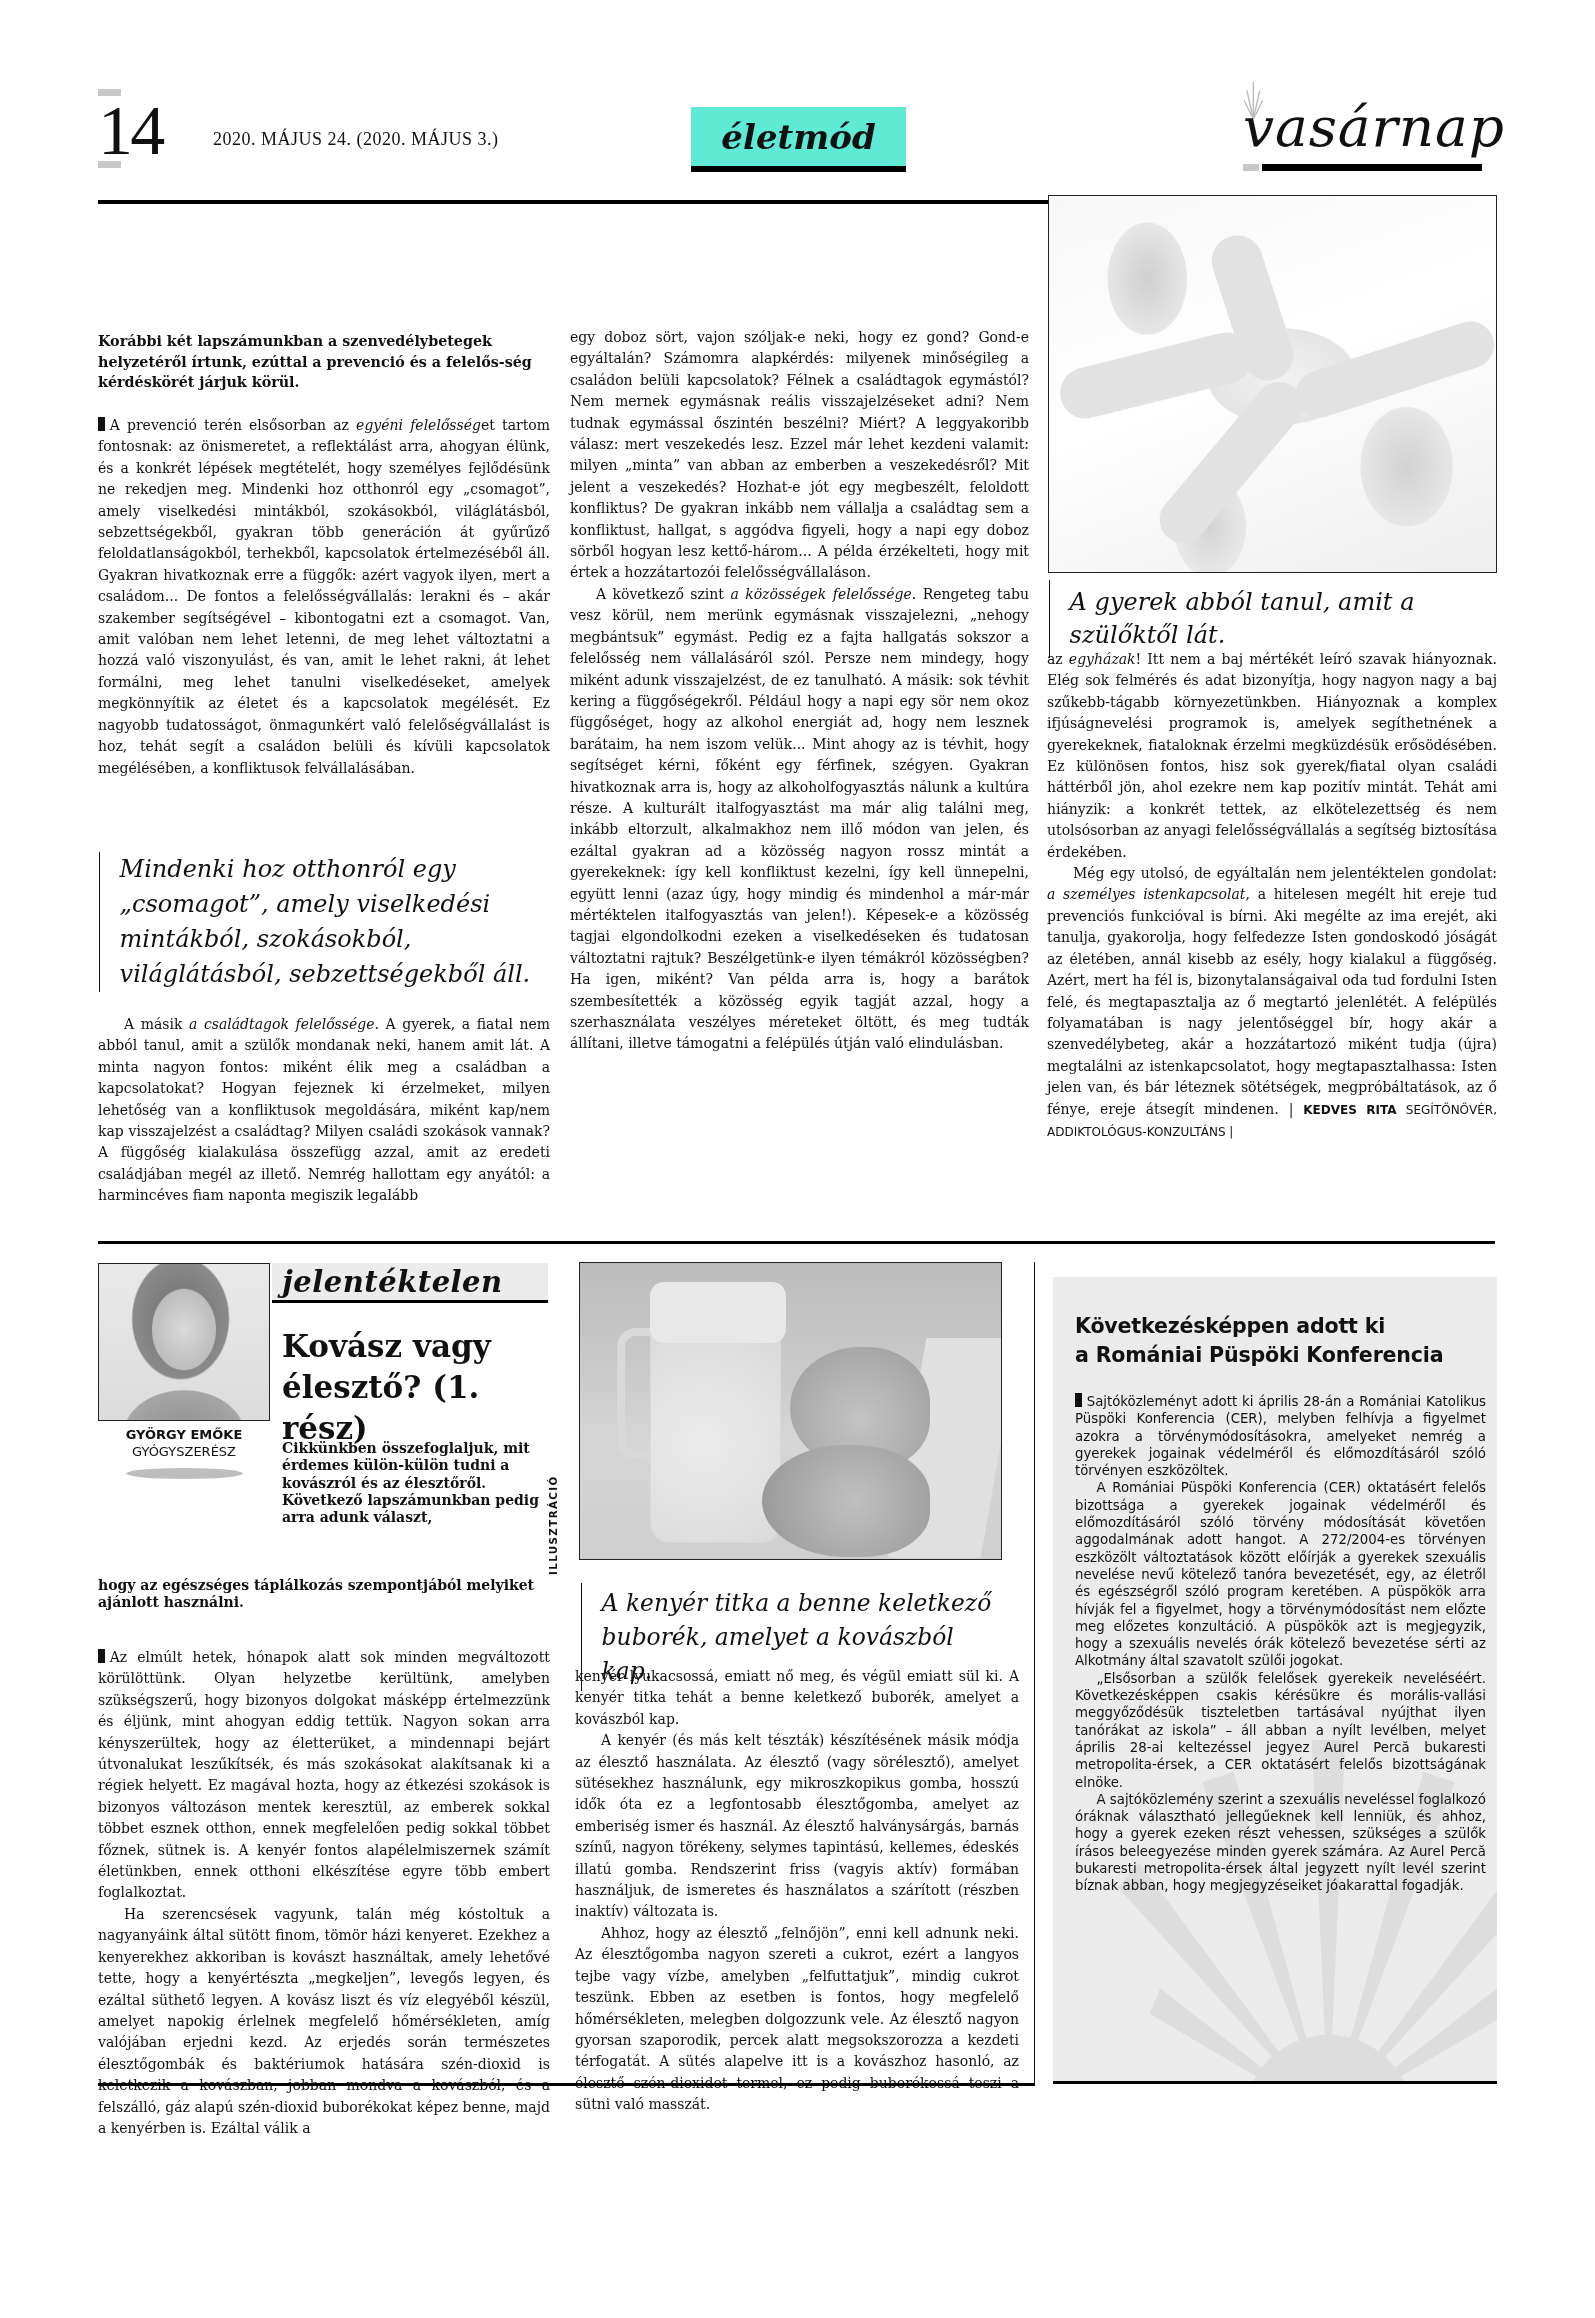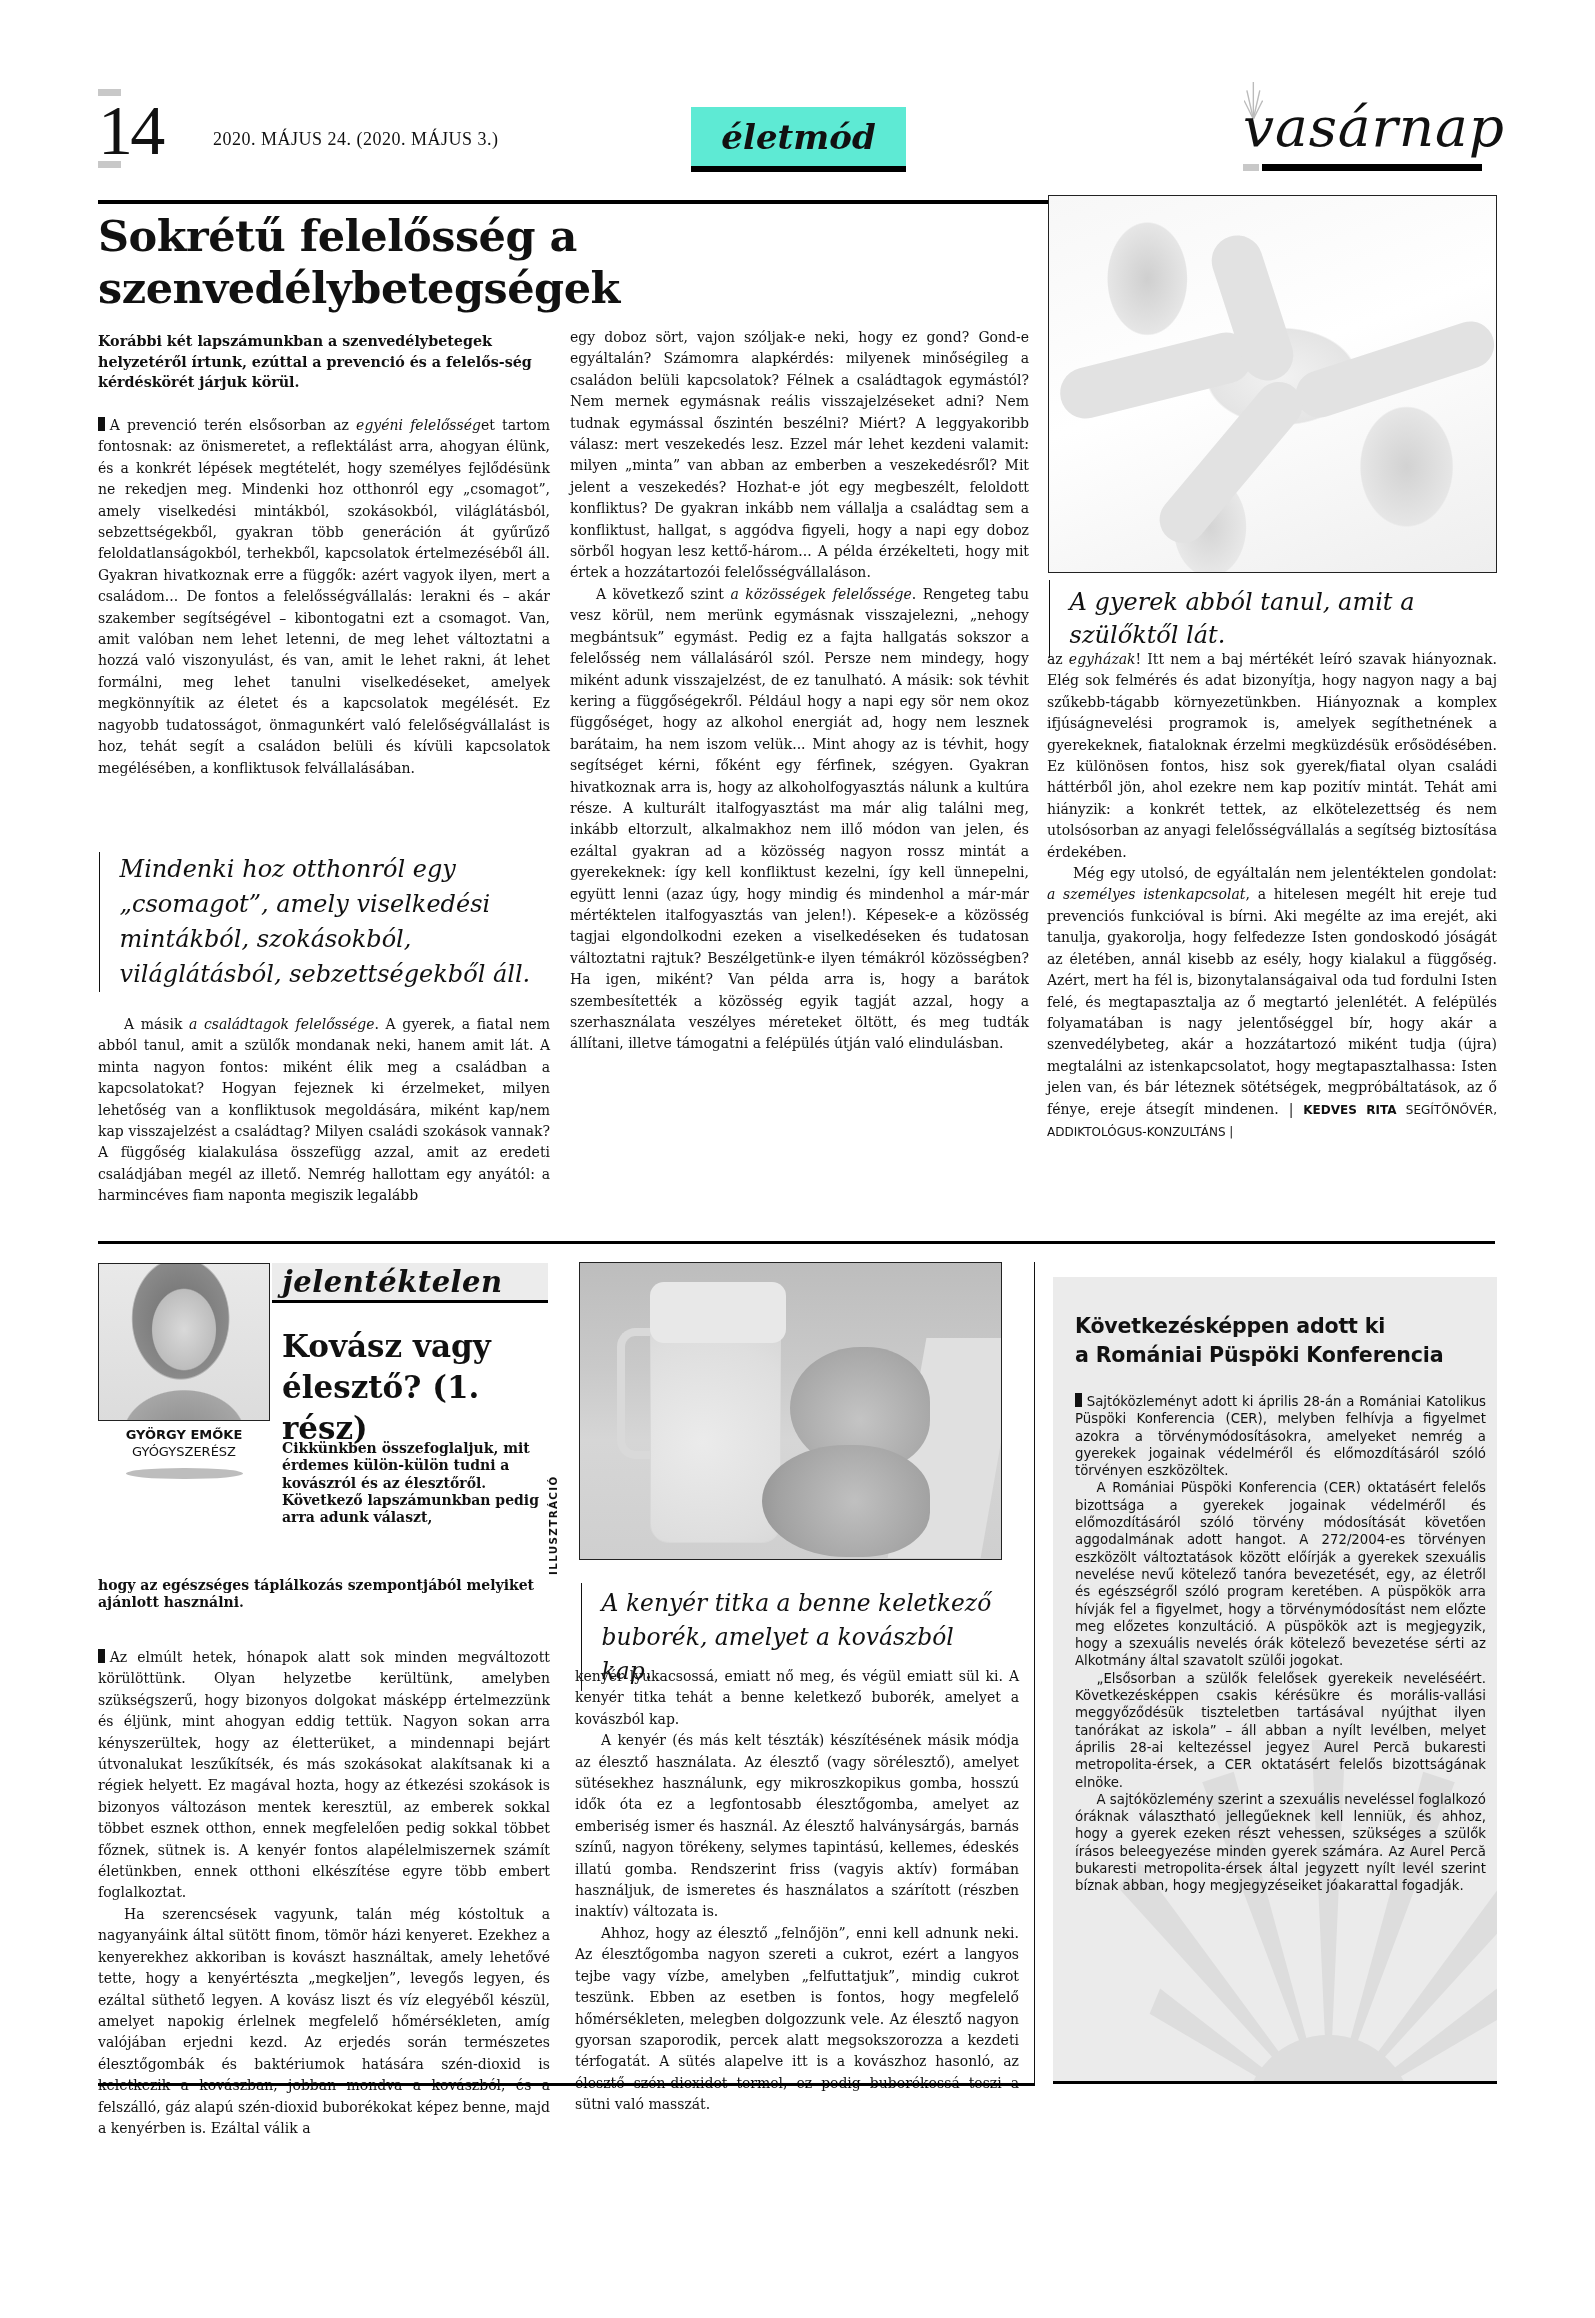--- a/index.html
+++ b/index.html
@@ -116,21 +116,21 @@
     <line x1="20" y1="80" x2="40" y2="40"></line>
   </g>
 </svg>
 <div class="abs brand">vasárnap</div>
 <div class="abs brand-rule-grey"></div>
 <div class="abs brand-rule"></div>
 
 <div class="abs top-rule"></div>
 
 <h1 class="abs headline">
-  <span>Sokrétű felelősség a szenvedélybetegségek</span><br>
+  <br>
 </h1>
 
 <div class="abs hero-photo">
   <div class="arm" style="left:9.3px;top:154px;width:196px;height:51px;transform:rotate(-14deg);"></div>
   <div class="arm" style="left:243px;top:150px;width:206px;height:47px;transform:rotate(-18deg);"></div>
   <div class="arm" style="left:84px;top:243px;width:196px;height:47px;transform:rotate(-50deg);"></div>
   <div class="arm" style="left:178px;top:37px;width:51px;height:150px;transform:rotate(-18deg);"></div>
 </div>
 
 <p class="abs lead">Korábbi két lapszámunkban a szenvedélybetegek helyzetéről írtunk, ezúttal a prevenció és a felelős-ség kérdéskörét járjuk körül.</p>

